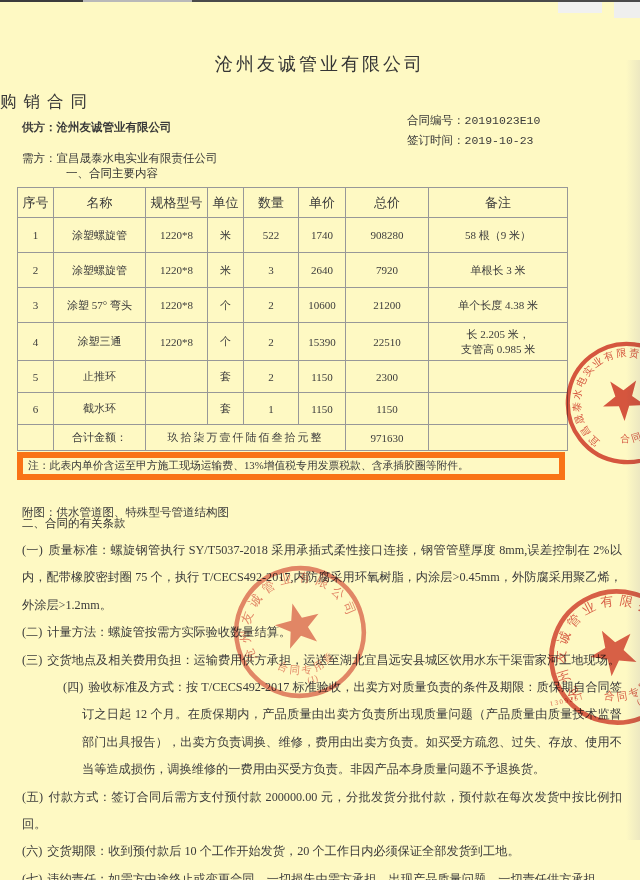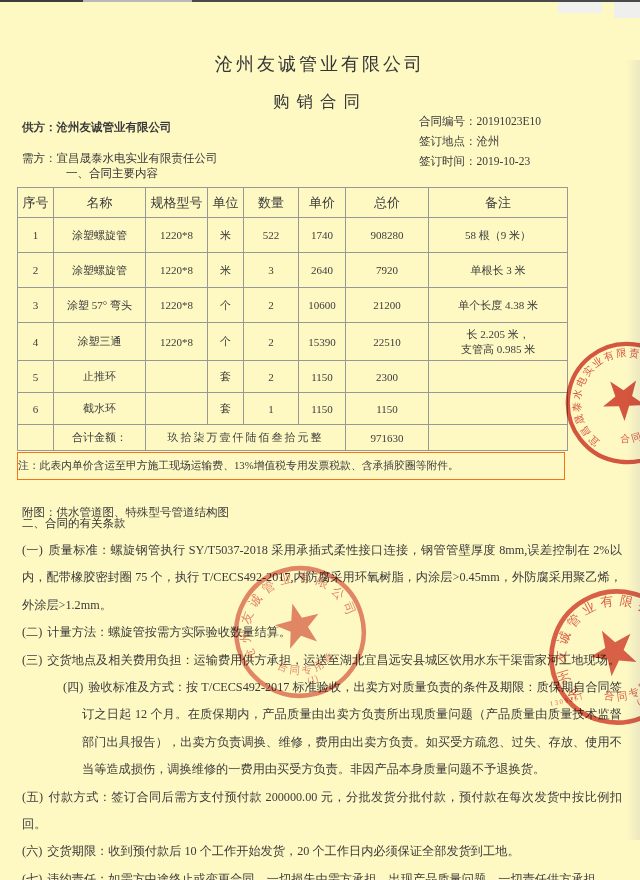--- a/index.html
+++ b/index.html
@@ -12,44 +12,44 @@
   
   .scan-top-line{position:absolute;left:0;top:0;width:100%;height:2px;
     background:linear-gradient(90deg,#3c3c3c 0 13%,#b9b9b9 13% 30%,#4a4a4a 30% 100%);}
   .scan-smudge-1{position:absolute;left:558px;top:2px;width:44px;height:11px;background:#f1f1f0;}
   .scan-smudge-2{position:absolute;left:614px;top:2px;width:26px;height:16px;background:#efefee;}
   .scan-right-band{position:absolute;right:0;top:60px;width:14px;height:780px;
     background:linear-gradient(to left,rgba(195,192,188,.30),rgba(195,192,188,0));}
   
   .company-title{position:absolute;left:0;right:0;top:52px;text-align:center;
     font-size:18px;letter-spacing:3px;color:#353535;}
-  .doc-title{position:absolute;left:0;right:0;top:91px;text-align:center;
+  .doc-title{position:absolute;left:0;right:0;top:91px;text-align:left;
     font-size:16.5px;letter-spacing:7px;color:#383838;}
   .meta{font-size:11.5px;color:#3a3a3a;position:absolute;white-space:nowrap;}
   .meta-supplier{left:22px;top:120px;font-weight:bold;}
   .meta-buyer{left:22px;top:151px;}
-  .meta-right{left:419px;top:111px;line-height:20px;}
+  .meta-right{left:407px;top:111px;line-height:20px;font-family:Liberation Mono, monospace;}
   .meta-right div{white-space:nowrap;}
   .sec-heading{position:absolute;left:22px;font-size:11.5px;color:#333;}
   .sec1-heading{top:166px;margin-left:44px;}
   .sec2-heading{top:516px;}
   .attachment-line{position:absolute;left:22px;top:493px;font-size:11.5px;color:#3a3a3a;margin-top:12px;}
   
   table.items{position:absolute;left:17px;top:187px;width:550px;
     border-collapse:collapse;table-layout:fixed;}
   table.items th,table.items td{
     border:1px solid #989898;text-align:center;vertical-align:middle;
     font-size:11px;font-weight:normal;padding:0 2px;color:#3c3c3c;overflow:hidden;}
   table.items th{font-size:13px;}
   .amount-cn{font-size:12px;letter-spacing:2px;}
   .remark-two-line{line-height:15px;}
   
   .note-box{position:absolute;left:17px;top:452px;width:548px;height:28px;
-    border:1px solid #f97316;display:flex;align-items:center;
-    font-size:10.8px;color:#3a3a3a;box-sizing:border-box;white-space:nowrap;}
+    border:6px solid #f97316;display:flex;align-items:center;
+    font-size:10.8px;color:#3a3a3a;padding-left:5px;box-sizing:border-box;white-space:nowrap;}
   
   .terms{position:absolute;left:22px;top:537px;width:600px;}
   .clause{margin:0;line-height:27.4px;font-size:12.2px;text-align:justify;color:#3b3b3b;}
   .clause .m{margin-right:5px;}
   .clause.hang{padding-left:19px;text-indent:-19px;margin-left:41px;}
   
   .seal{position:absolute;mix-blend-mode:multiply;}
   .seal-a{left:562px;top:338px;width:130px;height:130px;transform:rotate(-38deg);opacity:.85;}
   .seal-b{left:230px;top:562px;width:140px;height:140px;transform:rotate(-15deg);opacity:.60;}
   .seal-c{left:545px;top:585px;width:144px;height:144px;transform:rotate(-30deg);opacity:.80;}
@@ -72,21 +72,20 @@
   <div class="scan-smudge-2"></div>
   <div class="scan-right-band"></div>
 
   <div class="company-title">沧州友诚管业有限公司</div>
   <div class="doc-title">购销合同</div>
 
   <div class="meta meta-supplier"><span>供方：</span><span>沧州友诚管业有限公司</span></div>
   <div class="meta meta-buyer"><span>需方：</span><span>宜昌晟泰水电实业有限责任公司</span></div>
   <div class="meta meta-right">
     <div><span>合同编号：</span><span>20191023E10</span></div>
-    <div><span>签订地点：</span><span>沧州</span></div>
     <div><span>签订时间：</span><span>2019-10-23</span></div>
   </div>
 
   <div class="sec-heading sec1-heading">一、合同主要内容</div>
 
   <table class="items">
     <colgroup>
       <col style="width:36px">
         <col style="width:92px">
         <col style="width:62px">

